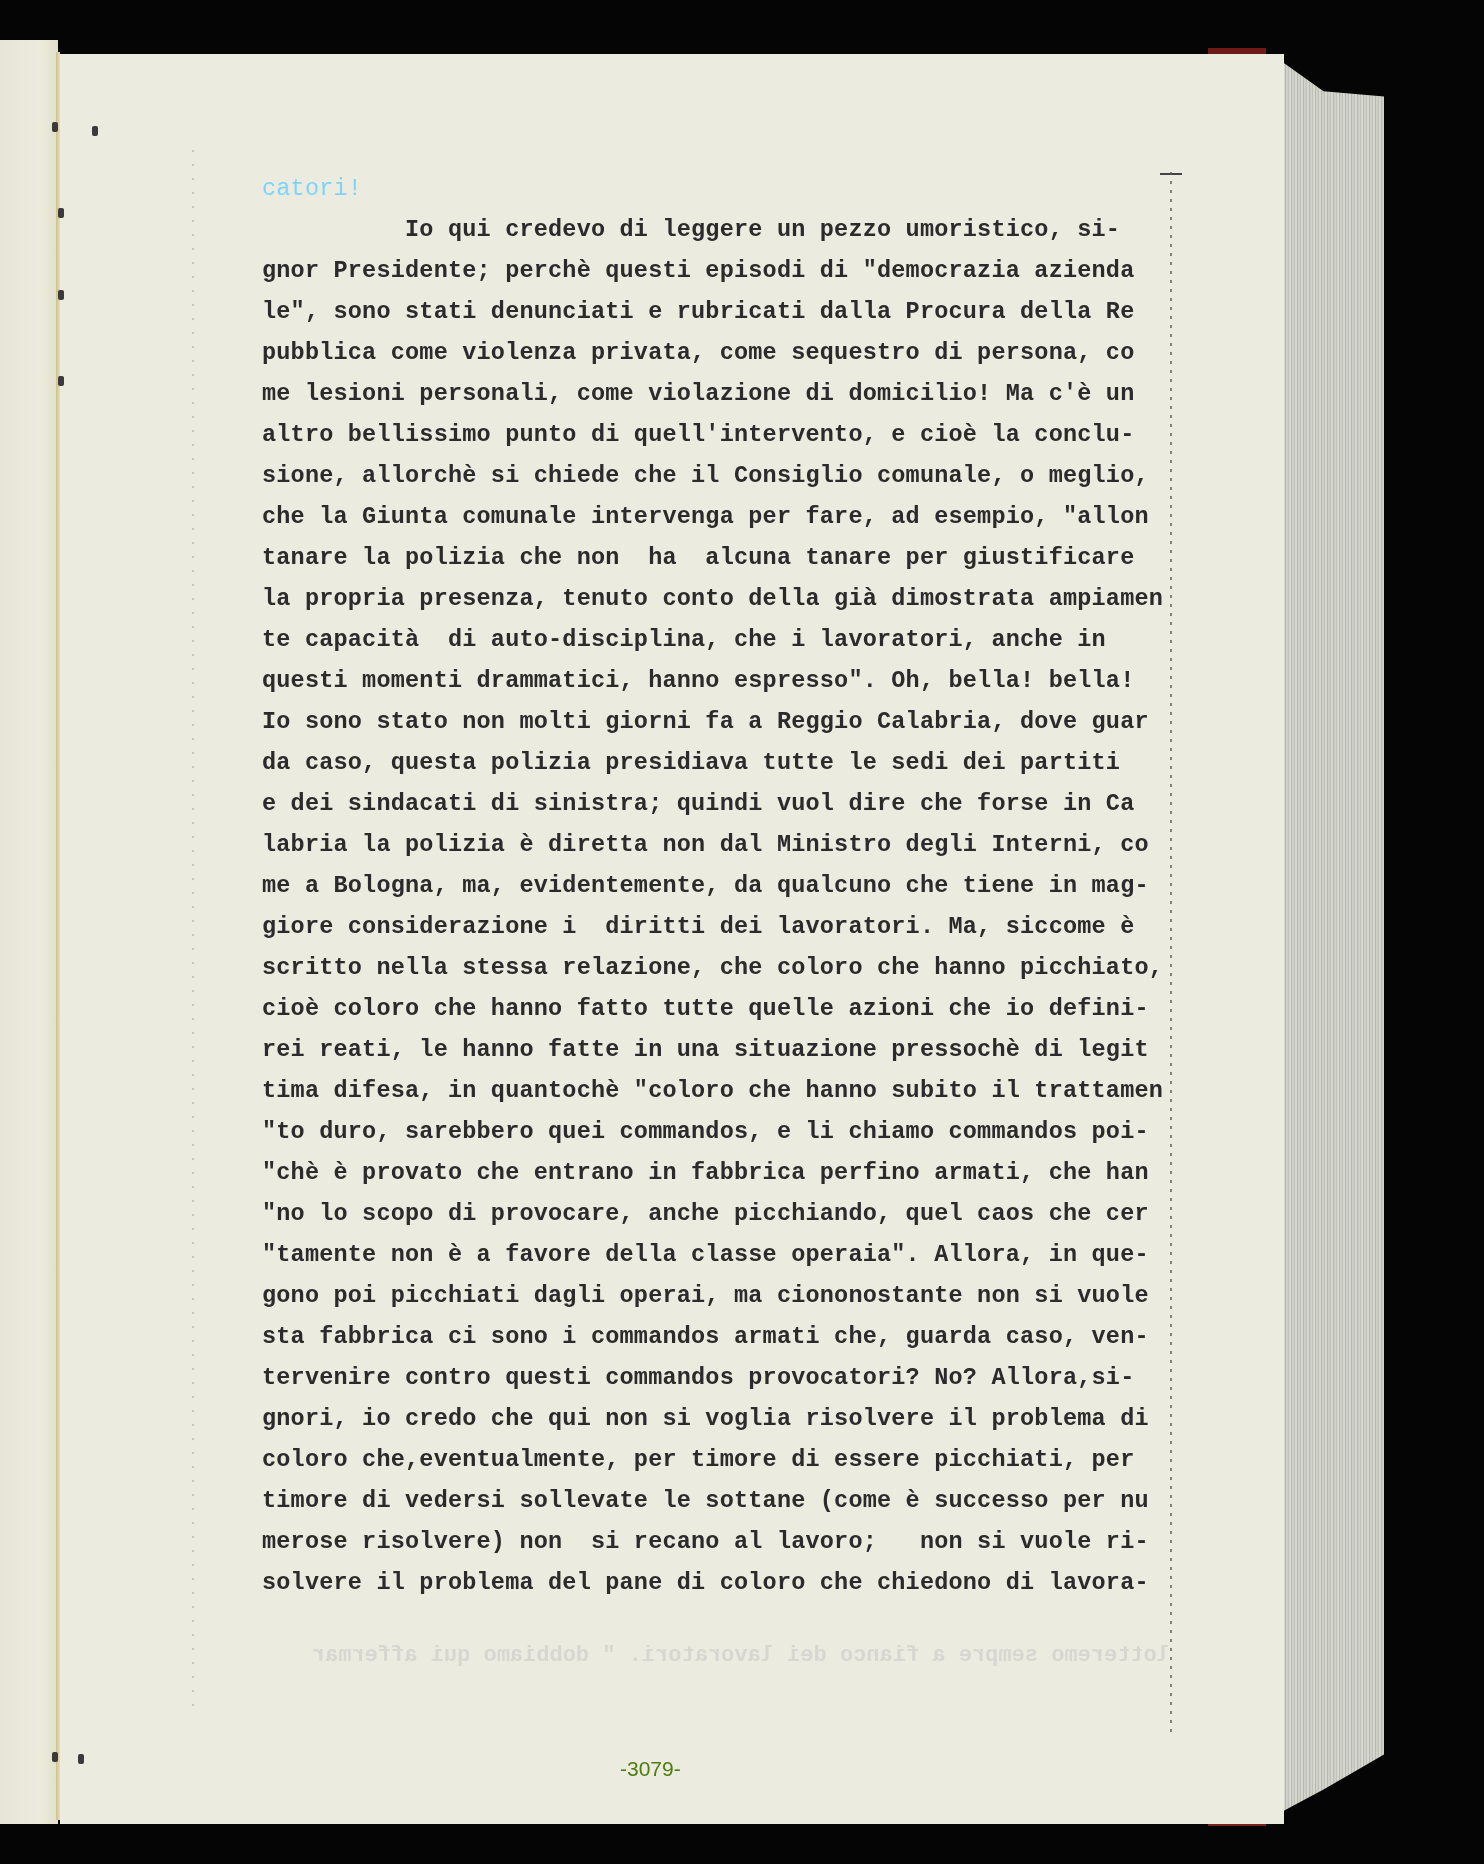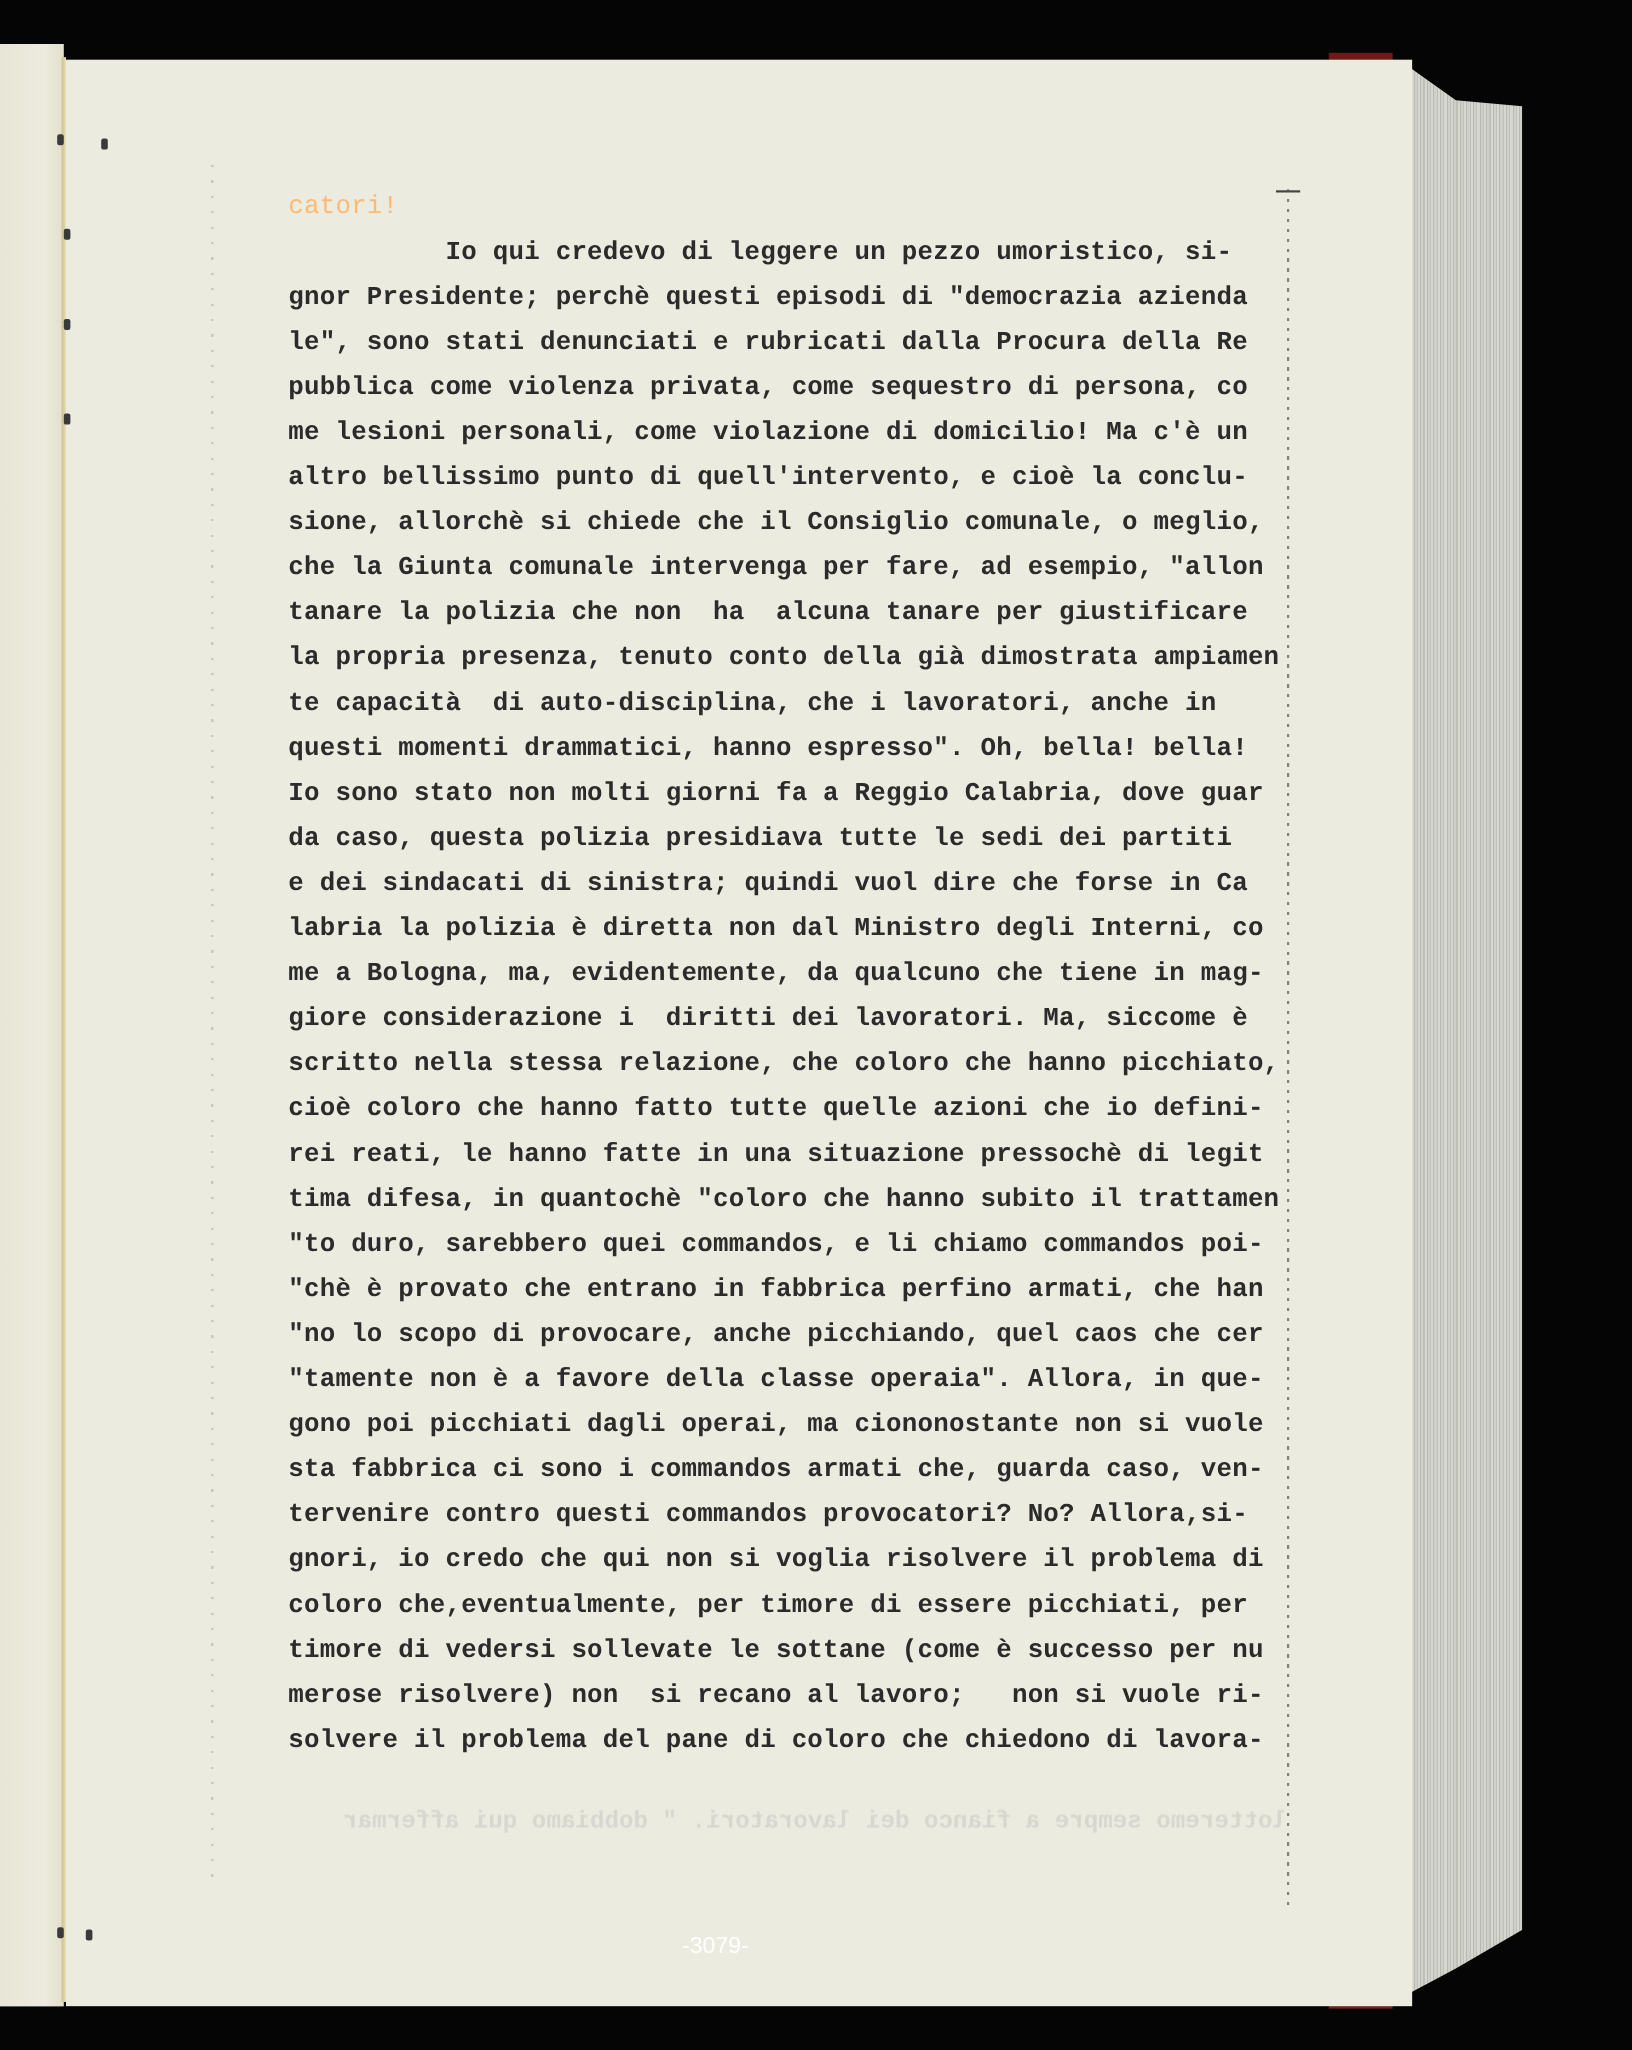--- a/index.html
+++ b/index.html
@@ -52,37 +52,37 @@
   .text {
     position: absolute; left: 262px; top: 168px;
     width: 900px;
     color: #2b2b2b;
     font-size: 23.5px;
     line-height: 41px;
     font-weight: bold;
     letter-spacing: 0.2px;
   }
   .line { white-space: pre; height: 41px; }
-  .line.light { font-weight: normal; color: #fdba74; }
+  .line.light { font-weight: normal; color: #7dd3fc; }
   .margin-rule {
     position: absolute; left: 1170px; top: 172px; width: 2px; height: 1560px;
     background: repeating-linear-gradient(180deg, #555 0 3px, transparent 3px 9px);
     opacity: 0.7;
   }
   .margin-rule-top {
     position: absolute; left: 1160px; top: 173px; width: 22px; height: 2px; background: #444;
   }
   .left-rule {
     position: absolute; left: 192px; top: 150px; width: 2px; height: 1560px;
     background: repeating-linear-gradient(180deg, rgba(80,80,80,0.25) 0 2px, transparent 2px 14px);
   }
   .page-number {
     position: absolute; left: 620px; top: 1757px;
     font-family: "Liberation Sans", sans-serif;
-    font-size: 21px; color: #ffffff;
+    font-size: 21px; color: #4d7c0f;
   }
   .staple { position: absolute; width: 6px; height: 10px; background: #3a3a3a; border-radius: 2px; }
 </style>
 </head>
 <body>
 
 <div class="left-page"></div>
 <div class="gutter"></div>
 <div class="cover"></div>
 <div class="page-edges"></div>

